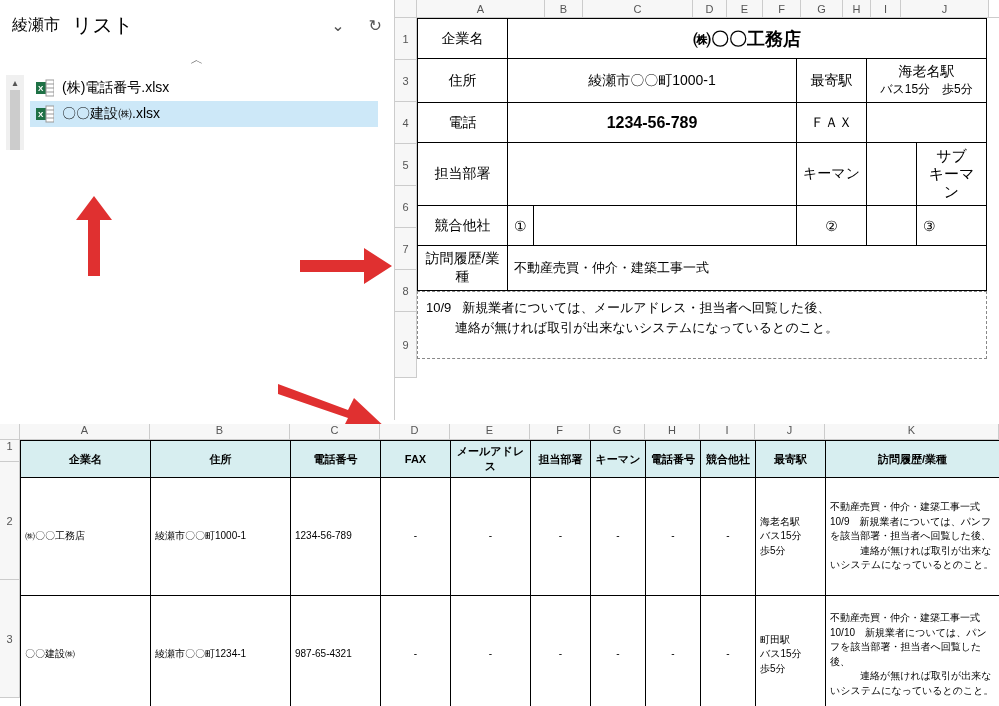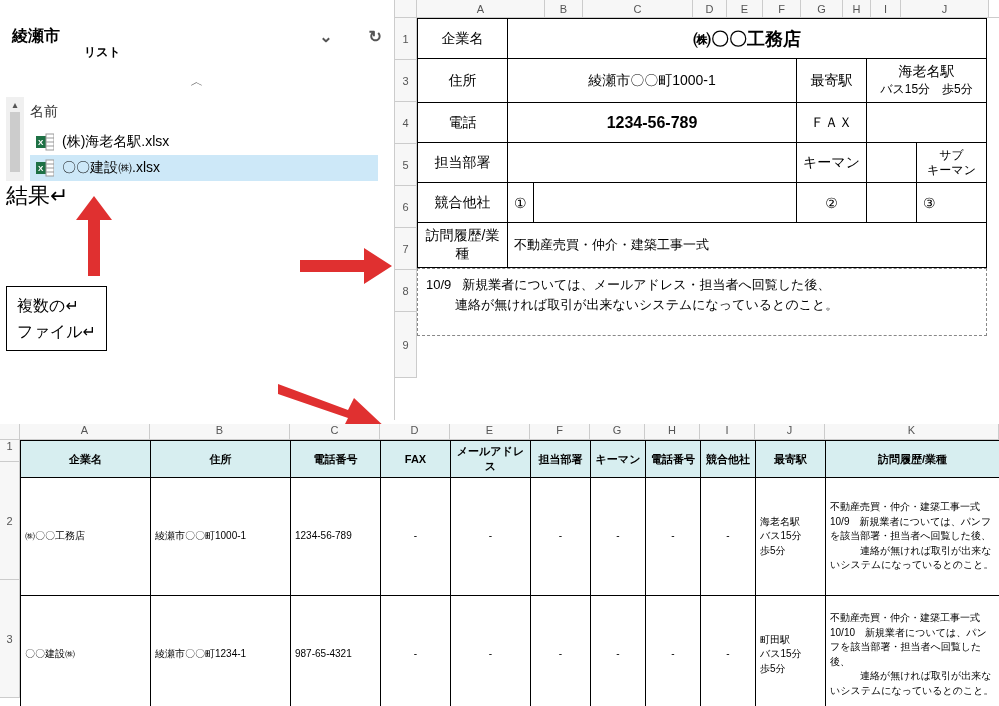--- a/index.html
+++ b/index.html
@@ -1,21 +1,21 @@
 <!DOCTYPE html>
 <html><head>
 <meta charset="utf-8">
 <style>
   * { box-sizing: border-box; }
   body { margin: 0; font-family: "Meiryo", "MS PGothic", sans-serif; font-size: 12px; background: #fff; width: 999px; height: 706px; overflow: hidden; }
   .top-area { display: flex; height: 420px; position: relative; }
   .left-panel { width: 395px; position: relative; padding: 8px 6px; border-right: 1px solid #ccc; }
-  .dropdown-bar { display: flex; align-items: center; gap: 24px; padding: 4px 6px 10px 6px; font-weight: bold; }
+  .dropdown-bar { display: flex; align-items: center; gap: 12px; padding: 4px 6px 10px 6px; }
   .dropdown-bar .label { font-size: 16px; }
-  .dropdown-bar .list-label { font-size: 12px; margin-top: 32px; }
+  .dropdown-bar .list-label { font-size: 20px; }
   .dropdown-bar .spacer { flex: 1; }
   .chev, .refresh { font-size: 16px; color: #555; }
   .refresh { margin-left: 12px; }
   .collapse-chev { text-align: center; font-size: 13px; color: #666; margin-top: 2px; }
   .file-panel { display: flex; margin-top: 6px; }
   .scrollgutter { width: 18px; background: #f0f0f0; margin-right: 6px; display:flex; flex-direction:column; align-items:center;}
   .scrollgutter .caret { font-size:10px; color:#555; margin-top:2px; }
   .scrollthumb { width: 10px; height: 60px; background:#ccc; margin-top:2px; }
   .filelist { flex:1; padding-right:10px; }
   .filehead { font-size:14px; color:#333; padding: 6px 0 8px 0; }
@@ -68,60 +68,54 @@
       <span class="chev">⌄</span>
       <span class="refresh">↻</span>
     </div>
     <div class="collapse-chev">︿</div>
     <div class="file-panel">
       <div class="scrollgutter">
         <div class="caret">▴</div>
         <div class="scrollthumb"></div>
       </div>
       <div class="filelist">
-        <div class="filehead">名前</div>
         <div class="file-item">
           <span class="xlsx-icon"><svg viewBox="0 0 18 18">
                 <rect x="0" y="3" width="12" height="12" fill="#1e7145"></rect>
                 <text x="2" y="12" font-size="8" fill="#fff" font-weight="bold">X</text>
                 <rect x="10" y="1" width="8" height="16" fill="#fff" stroke="#999"></rect>
                 <line x1="10" y1="5" x2="18" y2="5" stroke="#999"></line>
                 <line x1="10" y1="9" x2="18" y2="9" stroke="#999"></line>
                 <line x1="10" y1="13" x2="18" y2="13" stroke="#999"></line>
               </svg></span>
-          <span>(株)海老名駅.xlsx</span>
+          <span>(株)電話番号.xlsx</span>
         </div>
         <div class="file-item selected">
           <span class="xlsx-icon"><svg viewBox="0 0 18 18">
                 <rect x="0" y="3" width="12" height="12" fill="#1e7145"></rect>
                 <text x="2" y="12" font-size="8" fill="#fff" font-weight="bold">X</text>
                 <rect x="10" y="1" width="8" height="16" fill="#fff" stroke="#999"></rect>
                 <line x1="10" y1="5" x2="18" y2="5" stroke="#999"></line>
                 <line x1="10" y1="9" x2="18" y2="9" stroke="#999"></line>
                 <line x1="10" y1="13" x2="18" y2="13" stroke="#999"></line>
               </svg></span>
           <span>〇〇建設㈱.xlsx</span>
         </div>
       </div>
     </div>
     <div class="red-arrow-up">
       <svg width="36" height="80">
           <polygon points="18,0 36,24 24,24 24,80 12,80 12,24 0,24" fill="#e03030"></polygon>
         </svg>
     </div>
-    <div class="callout-box cb1">
-      <div>複数の↵</div>
-      <div>ファイル↵</div>
-    </div>
     <div class="red-arrow-right1">
       <svg width="92" height="36">
           <polygon points="0,12 64,12 64,0 92,18 64,36 64,24 0,24" fill="#e03030"></polygon>
         </svg>
     </div>
-    <div class="cb3">結果↵</div>
     <div class="red-arrow-right2">
       <svg width="110" height="60">
           <polygon points="0,6 70,32 76,20 110,52 64,52 70,40 0,16" fill="#e03030"></polygon>
         </svg>
     </div>
   </div>
 
   <div class="right-panel">
     <div class="col-letters">
       <div class="rowhdr-col colcell"></div>
@@ -167,21 +161,21 @@
             <td class="lbl">電話</td>
             <td colspan="2" class="big" style="font-size:16px">1234-56-789</td>
             <td>ＦＡＸ</td>
             <td colspan="2"></td>
           </tr>
           <tr>
             <td class="lbl">担当部署</td>
             <td colspan="2"></td>
             <td>キーマン</td>
             <td style="width:50px"></td>
-            <td style="width:70px;font-size:12px;line-height:1.2">
+            <td style="width:70px;font-size:15px;line-height:1.2">
               <div>サブ</div>
               <div>キーマン</div>
             </td>
           </tr>
           <tr>
             <td class="lbl">競合他社</td>
             <td style="width:24px">①</td>
             <td></td>
             <td style="width:24px;">②</td>
             <td></td>

